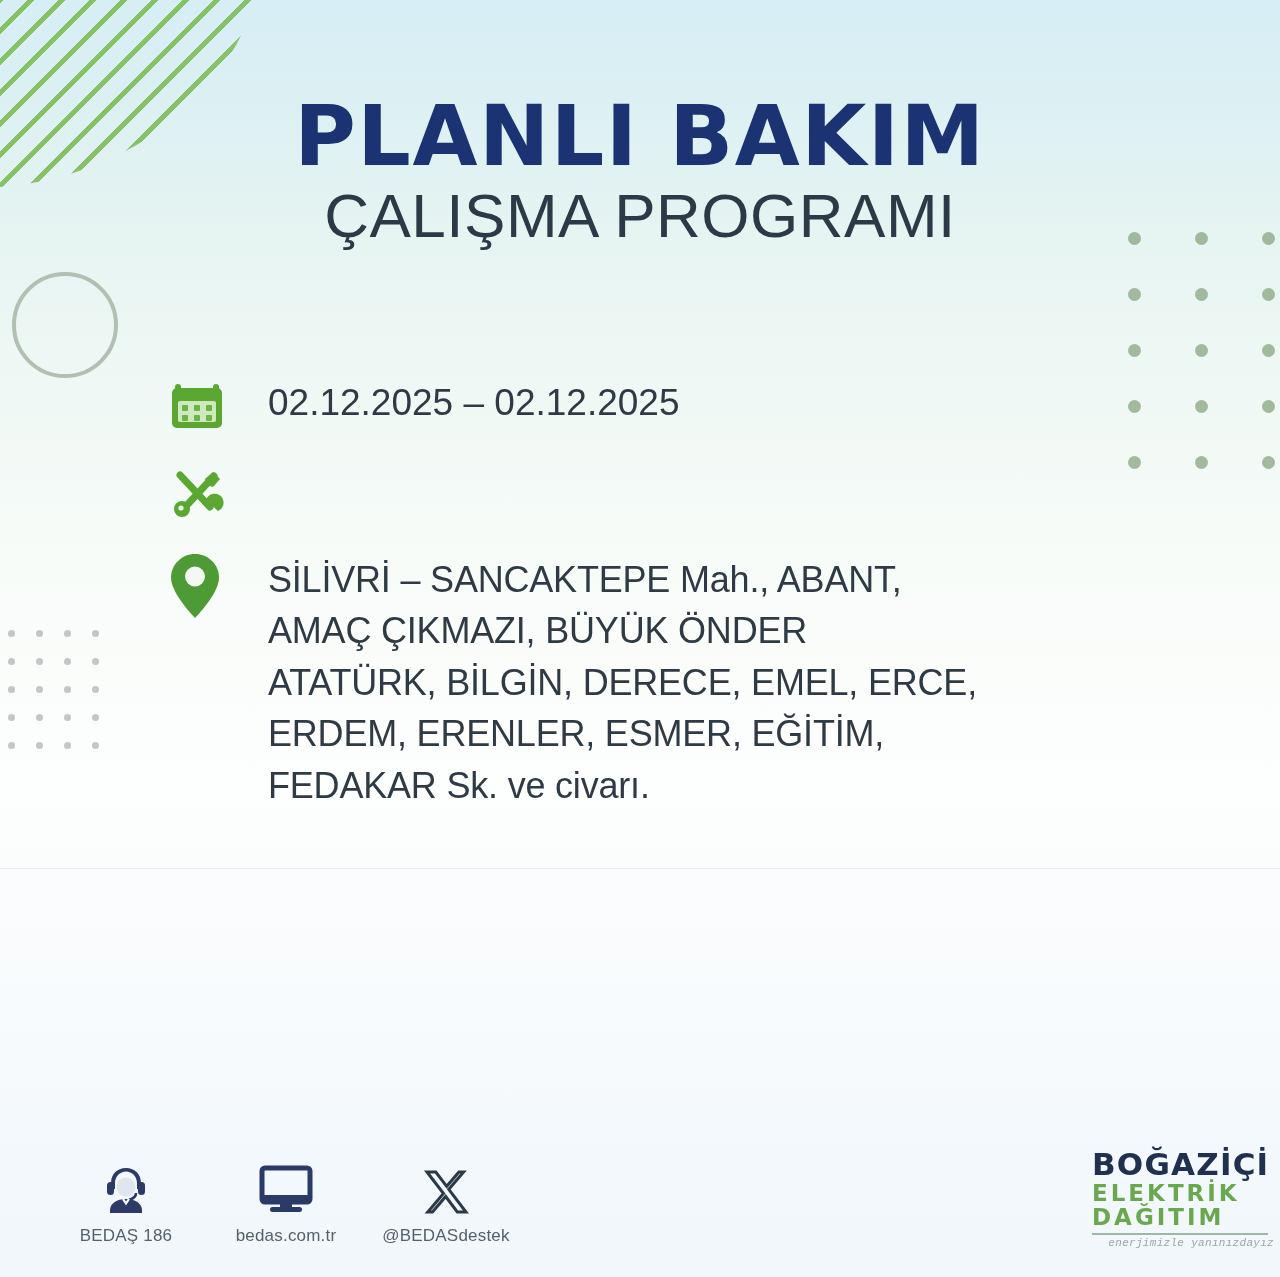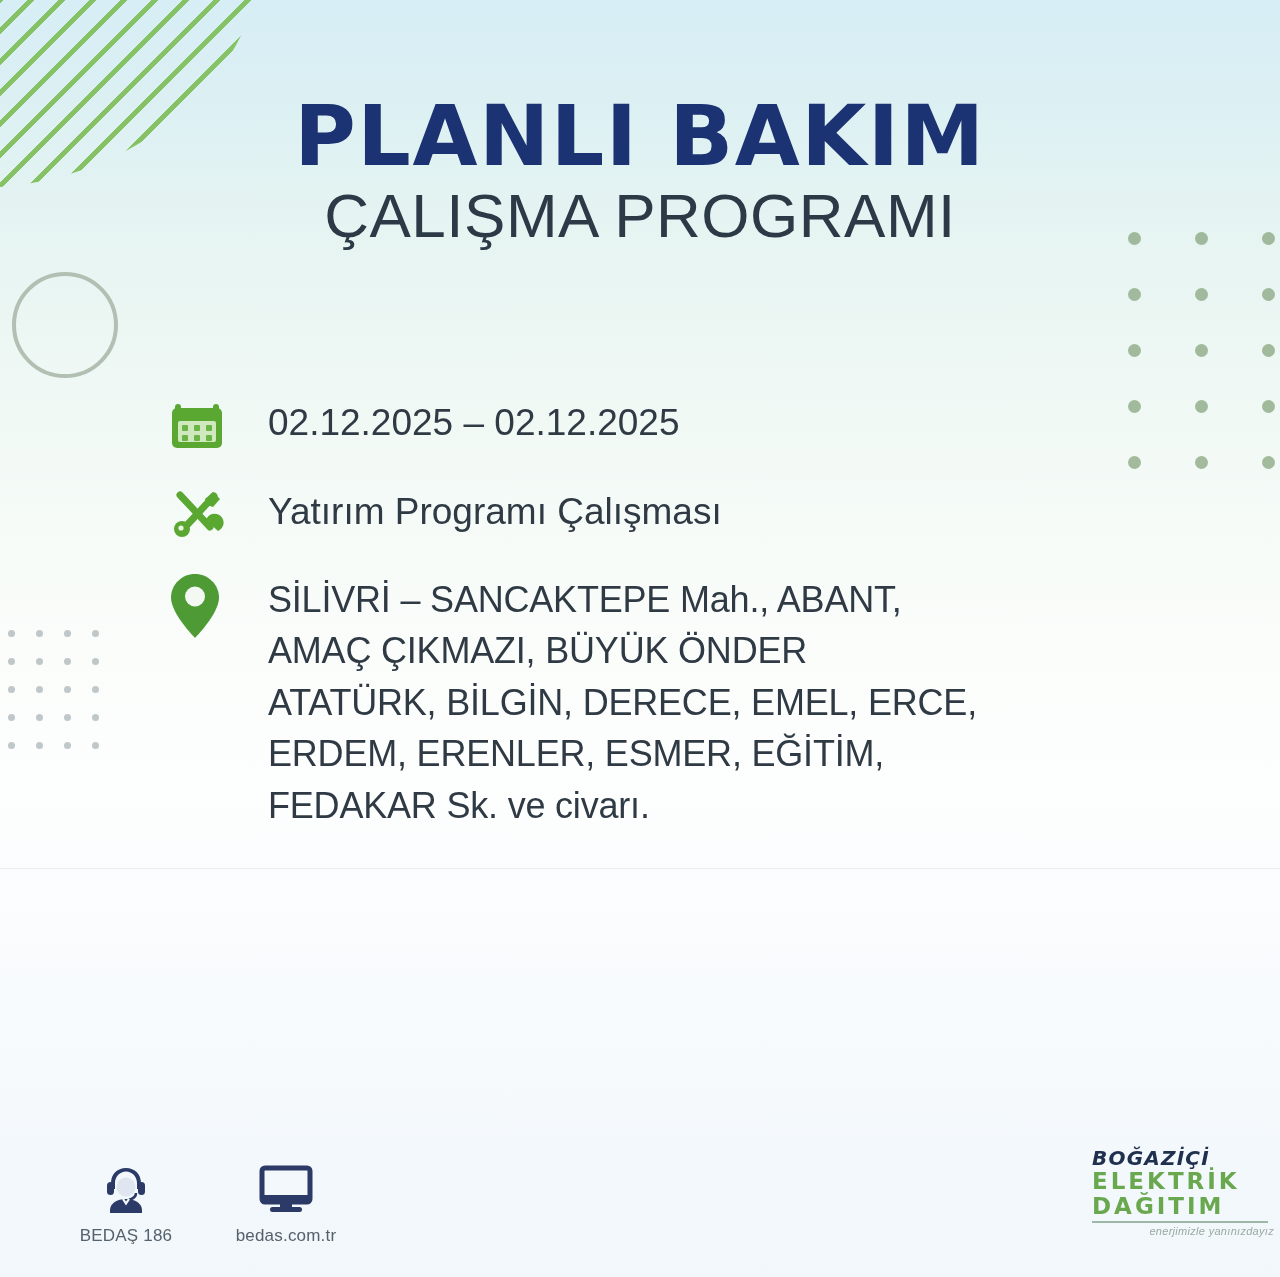--- a/index.html
+++ b/index.html
@@ -137,21 +137,21 @@
     font-weight: normal;
     letter-spacing: 0.5px;
     color: #2b3a46;
     font-family: "Liberation Sans", sans-serif;
   }
 
   
   #info {
     position: absolute;
     left: 168px;
-    top: 392px;
+    top: 372px;
     width: 940px;
   }
   .row {
     display: flex;
     align-items: flex-start;
     margin-bottom: 28px;
   }
   .row .ico {
     flex: 0 0 62px;
     width: 62px;
@@ -212,26 +212,25 @@
   #brand {
     position: absolute;
     right: 6px;
     top: 1148px;
     width: 182px;
     text-align: left;
     font-family: "DejaVu Sans", sans-serif;
   }
   #brand .b1 {
     display: block;
-    font-size: 20px;
+    font-size: 31px;
     font-weight: bold;
     letter-spacing: 1.2px;
     color: #20304f;
     line-height: 1.06;
-    font-style: italic;
   }
   #brand .b2, #brand .b3 {
     display: block;
     font-size: 23px;
     font-weight: bold;
     letter-spacing: 3.0px;
     color: #6aa84f;
     line-height: 1.06;
   }
   #brand .brule {
@@ -240,21 +239,21 @@
     height: 2px;
     background: #9fb7a6;
   }
   #brand .b4 {
     display: block;
     margin-top: 2px;
     font-size: 11px;
     color: #9aa9a0;
     letter-spacing: 0.3px;
     font-style: italic;
-    font-family: Liberation Sans, sans-serif;
+    font-family: Liberation Mono, monospace;
     text-align: right;
   }
 </style>
 </head>
 <body>
 
 <div id="poster">
 
   <div id="stripes" class="deco">
     <div class="inner"></div>
@@ -341,21 +340,20 @@
           </g>
           <path d="M45 8 l-8 7 2 6 6 2 7 -8 z" fill="#5aa832"></path>
           <circle cx="14" cy="45" r="8" fill="#5aa832"></circle>
           <circle cx="13" cy="44" r="2.6" fill="#eaf6e2"></circle>
           <g stroke="#5aa832" stroke-width="7" stroke-linecap="round">
             <line x1="46" y1="12" x2="20" y2="40"></line>
           </g>
           <path d="M38 36 a9 9 0 1 1 12 11 l-12 -11 z" fill="#5aa832"></path>
         </svg>
       </div>
-      <div class="txt">Yatırım Programı Çalışması</div>
     </div>
 
     <div class="row" id="row-loc">
       <div class="ico">
         <svg width="54" height="70" viewBox="0 0 54 70" aria-hidden="true">
           <path d="M27 2 C13.8 2 3 12.6 3 25.6 C3 42 27 66 27 66 C27 66 51 42 51 25.6 C51 12.6 40.2 2 27 2 Z" fill="#4e9b35"></path>
           <circle cx="27" cy="24.5" r="10" fill="#f3f9f2"></circle>
         </svg>
       </div>
       <div class="txt">
@@ -391,20 +389,28 @@
         <svg width="58" height="56" viewBox="0 0 58 56" aria-hidden="true">
           <rect x="5" y="6" width="48" height="34" rx="3" fill="none" stroke="#2b3a66" stroke-width="5"></rect>
           <rect x="5" y="33" width="48" height="7" fill="#2b3a66"></rect>
           <rect x="23" y="40" width="12" height="6" fill="#2b3a66"></rect>
           <rect x="13" y="45" width="32" height="5" rx="2.5" fill="#2b3a66"></rect>
         </svg>
       </div>
       <span class="flbl">bedas.com.tr</span>
     </div>
 
+    <div class="flink">
+      <div class="fic">
+        <svg width="52" height="52" viewBox="0 0 52 52" aria-hidden="true">
+          <path d="M7 6 L23.5 27.5 L7.8 46 L12.5 46 L25.7 30.5 L37.3 46 L46 46 L28.8 23.3 L43.6 6 L38.9 6 L26.7 20.3 L15.8 6 Z" fill="none" stroke="#2b3a46" stroke-width="3"></path>
+        </svg>
+      </div>
+      <span class="flbl">@BEDASdestek</span>
+    </div>
 
   </div>
 
   <div id="brand">
     <span class="b1">BOĞAZİÇİ</span>
     <span class="b2">ELEKTRİK</span>
     <span class="b3">DAĞITIM</span>
     <div class="brule"></div>
     <span class="b4">enerjimizle yanınızdayız</span>
   </div>

